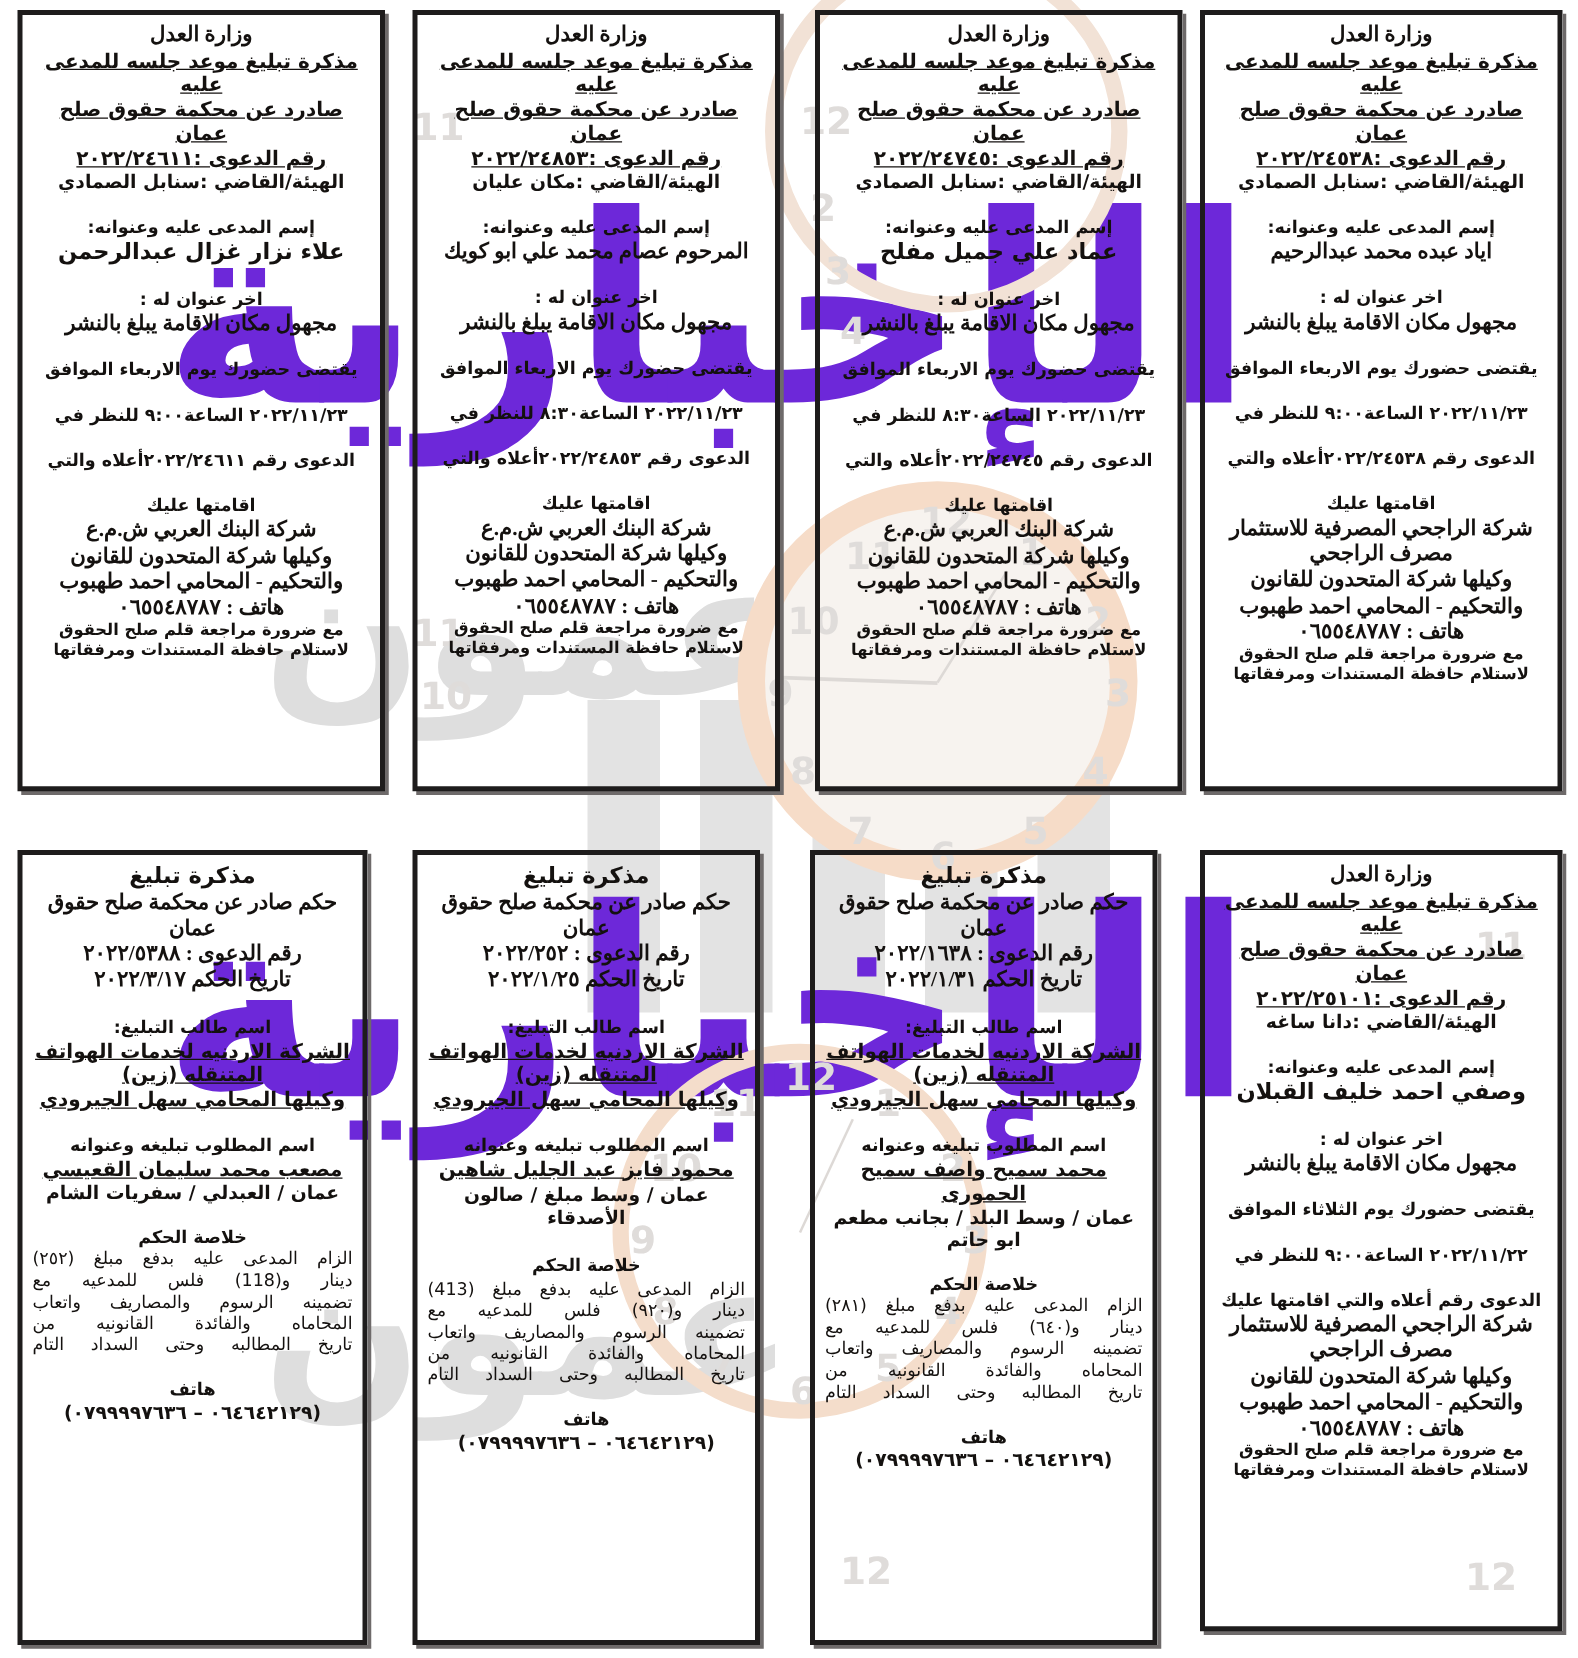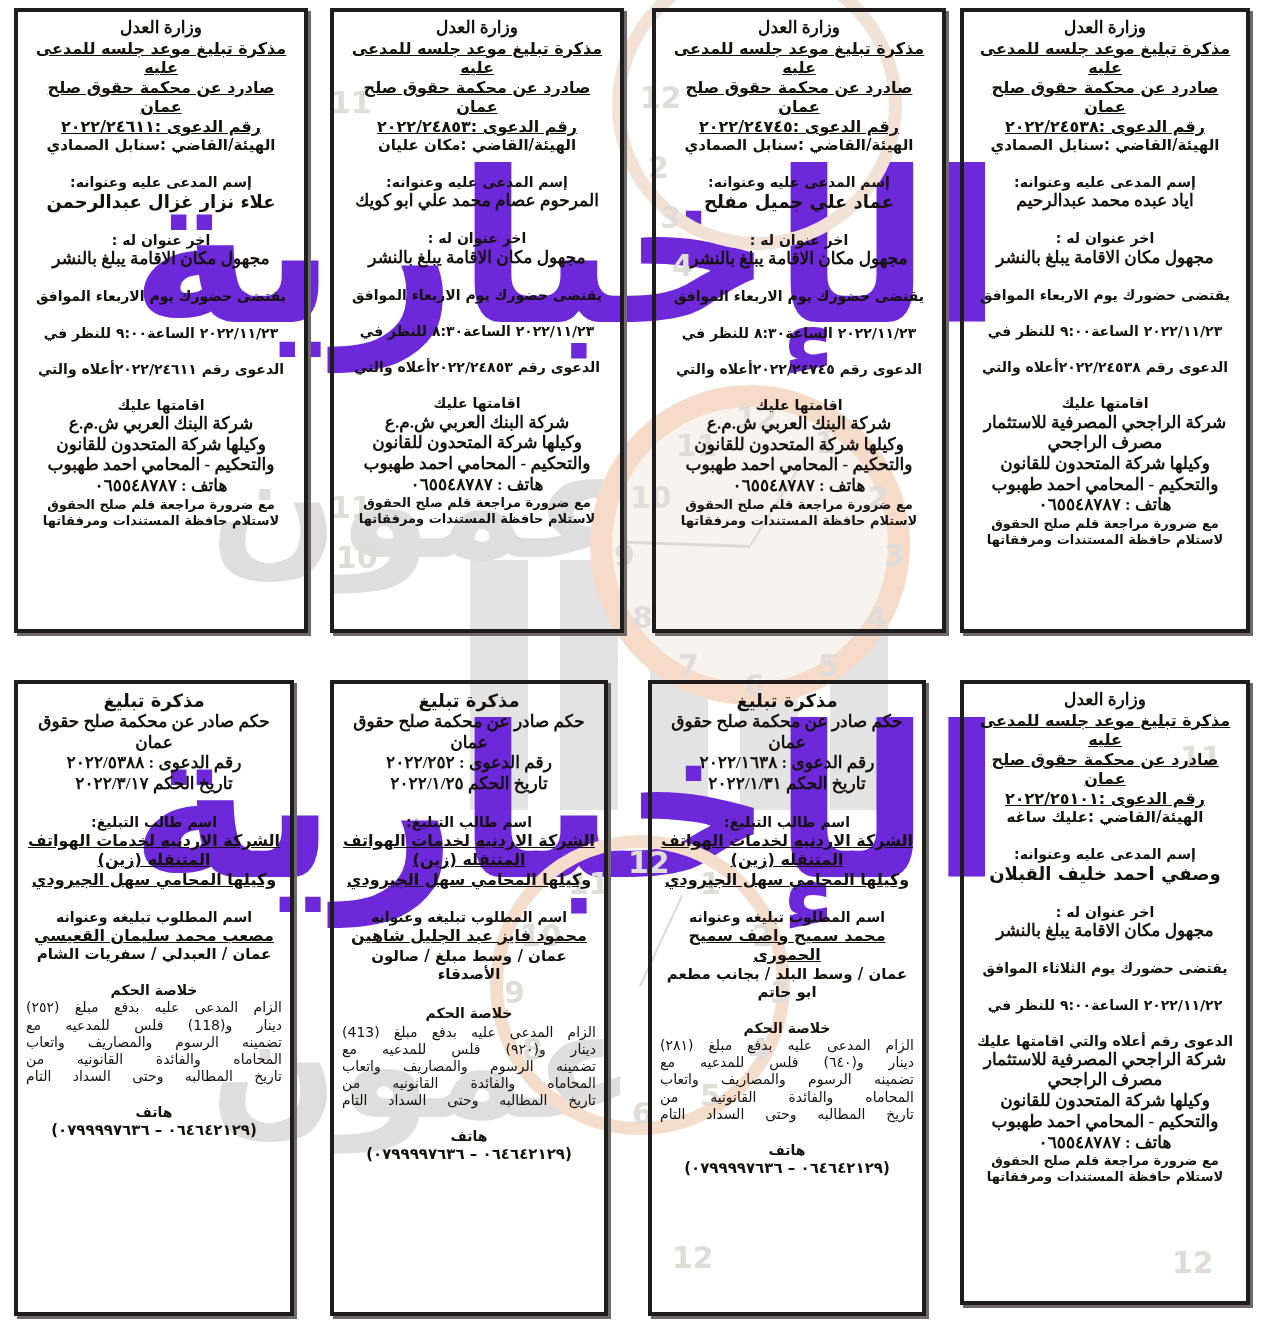--- a/index.html
+++ b/index.html
@@ -310,21 +310,21 @@
     <span class="ln just">تاريخ المطالبه وحتى السداد التام</span>
     <span class="ln n s14">هاتف</span>
     <span class="ln n s15">(٠٦٤٦٤٢١٢٩ – ٠٧٩٩٩٩٧٦٣٦)</span>
   </div>
 
   <div class="card" style="left:960px;top:680px;width:290px;height:625px;">
     <span class="ln b s17">وزارة العدل</span>
     <span class="ln b s16">مذكرة تبليغ موعد جلسه للمدعى عليه</span>
     <span class="ln b s16">صادرد عن محكمة حقوق صلح  عمان</span>
     <span class="ln b s16"><span>رقم الدعوى :</span><span>٢٠٢٢/٢٥١٠١</span></span>
-    <span class="ln b s15"><span>الهيئة/القاضي :</span><span>عليك ساغه</span></span>
+    <span class="ln b s15"><span>الهيئة/القاضي :</span><span>دانا ساغه</span></span>
     <span class="ln n s14">إسم المدعى عليه وعنوانه:</span>
     <span class="ln b s18">وصفي احمد خليف القبلان</span>
     <span class="ln n s14">اخر عنوان له :</span>
     <span class="ln b s17">مجهول مكان الاقامة يبلغ بالنشر</span>
     <span class="ln n s14"><span>يقتضى حضورك يوم</span> <span>الثلاثاء</span> <span>الموافق</span></span>
     <span class="ln n s14"><span>٢٠٢٢/١١/٢٢</span> <span>الساعة</span><span>٩:٠٠</span> <span>للنظر في</span></span>
     <span class="ln n s14">الدعوى رقم  أعلاه والتي اقامتها عليك</span>
     <span class="ln b s17">شركة الراجحي المصرفية للاستثمار</span>
     <span class="ln b s17">مصرف الراجحي</span>
     <span class="ln b s17">وكيلها شركة المتحدون للقانون</span>

